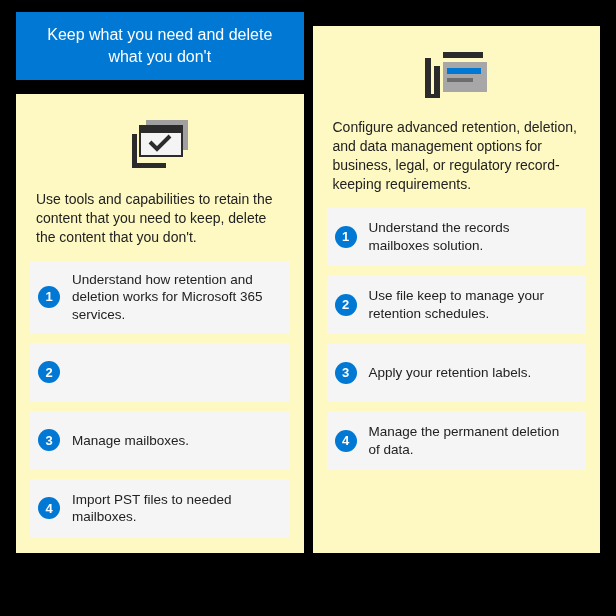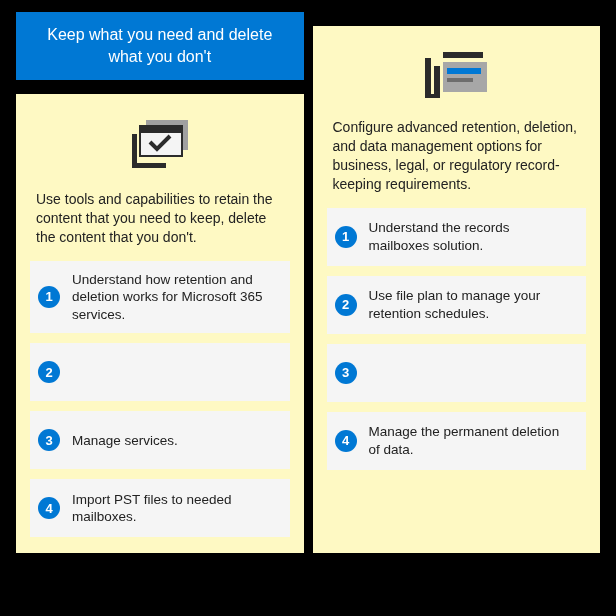--- a/index.html
+++ b/index.html
@@ -109,21 +109,21 @@
       <div class="steps">
         <div class="step">
           <div class="num">1</div>
           <div class="step-text">Understand how retention and deletion works for Microsoft 365 services.</div>
         </div>
         <div class="step">
           <div class="num">2</div>
         </div>
         <div class="step">
           <div class="num">3</div>
-          <div class="step-text">Manage services.</div>
+          <div class="step-text">Manage mailboxes.</div>
         </div>
         <div class="step">
           <div class="num">4</div>
           <div class="step-text">Import PST files to needed mailboxes.</div>
         </div>
       </div>
     </div>
   </div>
 
   <div class="column">
@@ -140,24 +140,25 @@
         </svg>
       </div>
       <div class="desc">Configure advanced retention, deletion, and data management options for business, legal, or regulatory record-keeping requirements.</div>
       <div class="steps">
         <div class="step">
           <div class="num">1</div>
           <div class="step-text">Understand the records mailboxes solution.</div>
         </div>
         <div class="step">
           <div class="num">2</div>
-          <div class="step-text">Use file plan to manage your retention schedules.</div>
+          <div class="step-text">Use file keep to manage your retention schedules.</div>
         </div>
         <div class="step">
           <div class="num">3</div>
+          <div class="step-text">Apply your retention labels.</div>
         </div>
         <div class="step">
           <div class="num">4</div>
           <div class="step-text">Manage the permanent deletion of data.</div>
         </div>
       </div>
     </div>
   </div>
 
 </div>

